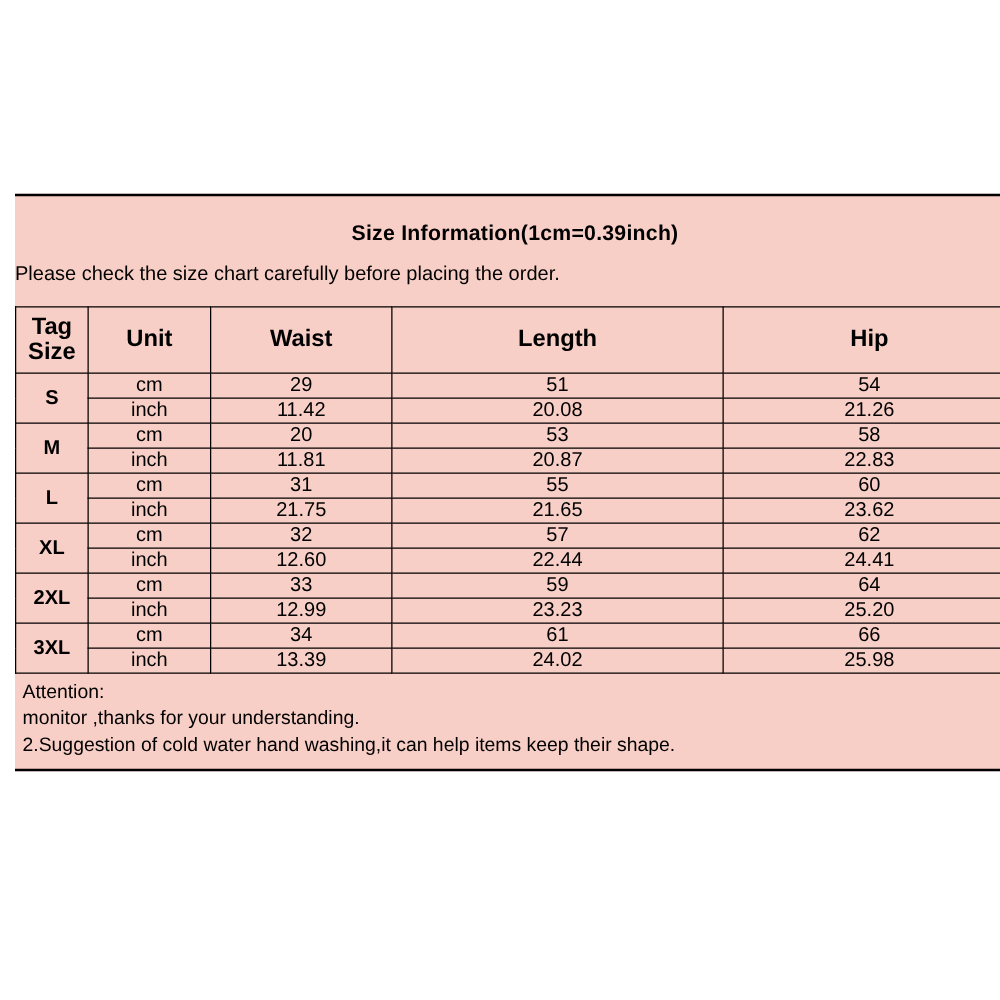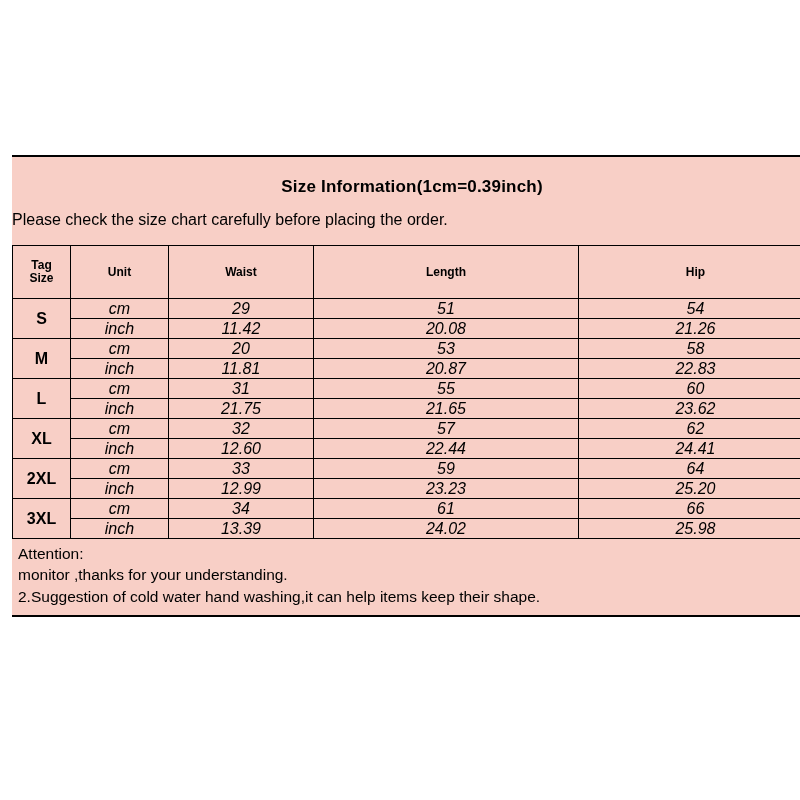--- a/index.html
+++ b/index.html
@@ -50,40 +50,39 @@
   table.size td, table.size th {
     border: 1px solid #000;
     text-align: center;
     color: #000;
     font-size: 16px;
     padding: 0;
     background: #f8cfc6;
   }
   table.size thead th {
     font-weight: bold;
-    font-size: 12px;
+    font-size: 19px;
     height: 52px;
     line-height: 1.05;
   }
   .col-tag { width: 58px; }
   .col-unit { width: 98px; }
   .col-waist { width: 145px; }
   .col-length { width: 265px; }
   .col-hip { width: 234px; }
 
   td.tagcell {
     font-weight: bold;
     font-size: 19px;
     vertical-align: middle;
   }
   td.datacell {
     height: 19px;
     line-height: 19px;
     font-size: 16px;
-    font-style: italic;
   }
   .attention {
     padding: 4px 4px 8px 4px;
     font-size: 15.5px;
     color: #000000;
     line-height: 1.25;
   }
   .attention div { padding: 1px 2px; }
 </style>
 </head>

